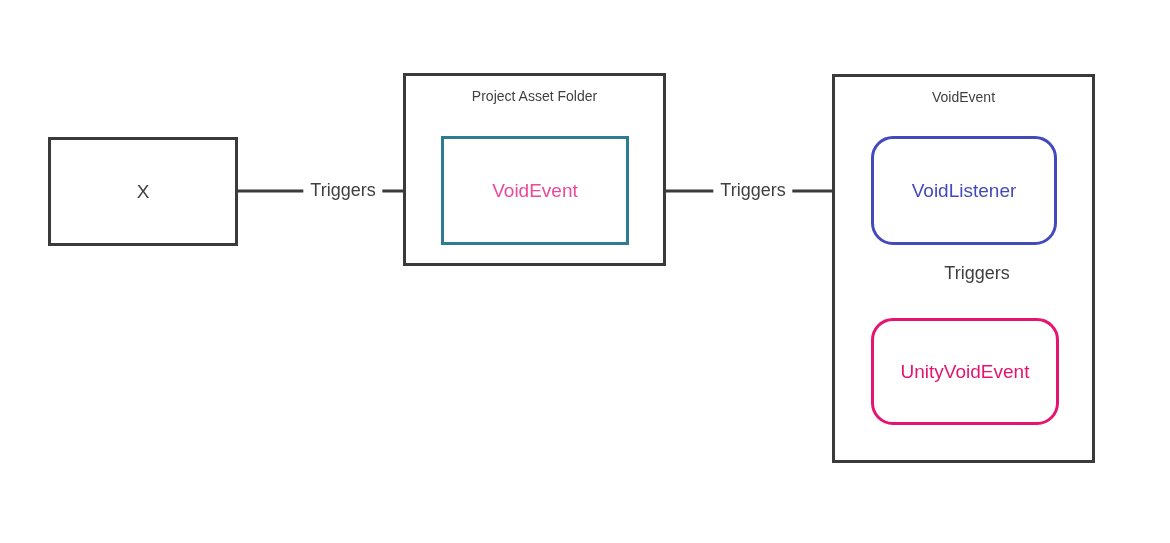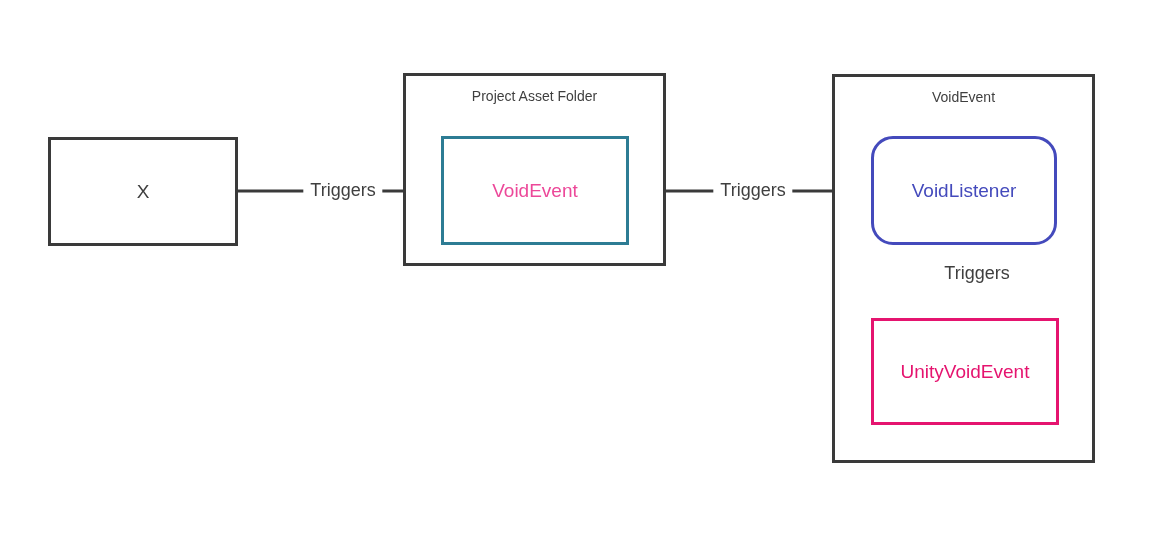--- a/index.html
+++ b/index.html
@@ -96,21 +96,21 @@
   </div>
 
   <div class="node" style="left: 441px; top: 136px; width: 188px; height: 109px; border-color: rgb(45, 124, 148); color: #ec4899;">
     <span>VoidEvent</span>
   </div>
 
   <div class="node" style="left: 871px; top: 136px; width: 186px; height: 109px; border-color: rgb(68, 74, 188); color: rgb(68, 74, 188); border-radius: 22px;">
     <span>VoidListener</span>
   </div>
 
-  <div class="node" style="left: 871px; top: 318px; width: 188px; height: 107px; border-color: rgb(229, 20, 111); color: rgb(229, 20, 111);">
+  <div class="node" style="left: 871px; top: 318px; width: 188px; height: 107px; border-color: rgb(229, 20, 111); color: rgb(229, 20, 111); border-radius: 22px;">
     <span>UnityVoidEvent</span>
   </div>
 
   <div class="edge-label" style="left:331px; top:190px;">Triggers</div>
 
   <div class="edge-label" style="left:741px; top:190px;">Triggers</div>
 
   <div class="edge-label" style="left:965px; top:273px;">Triggers</div>
 
 </div>

